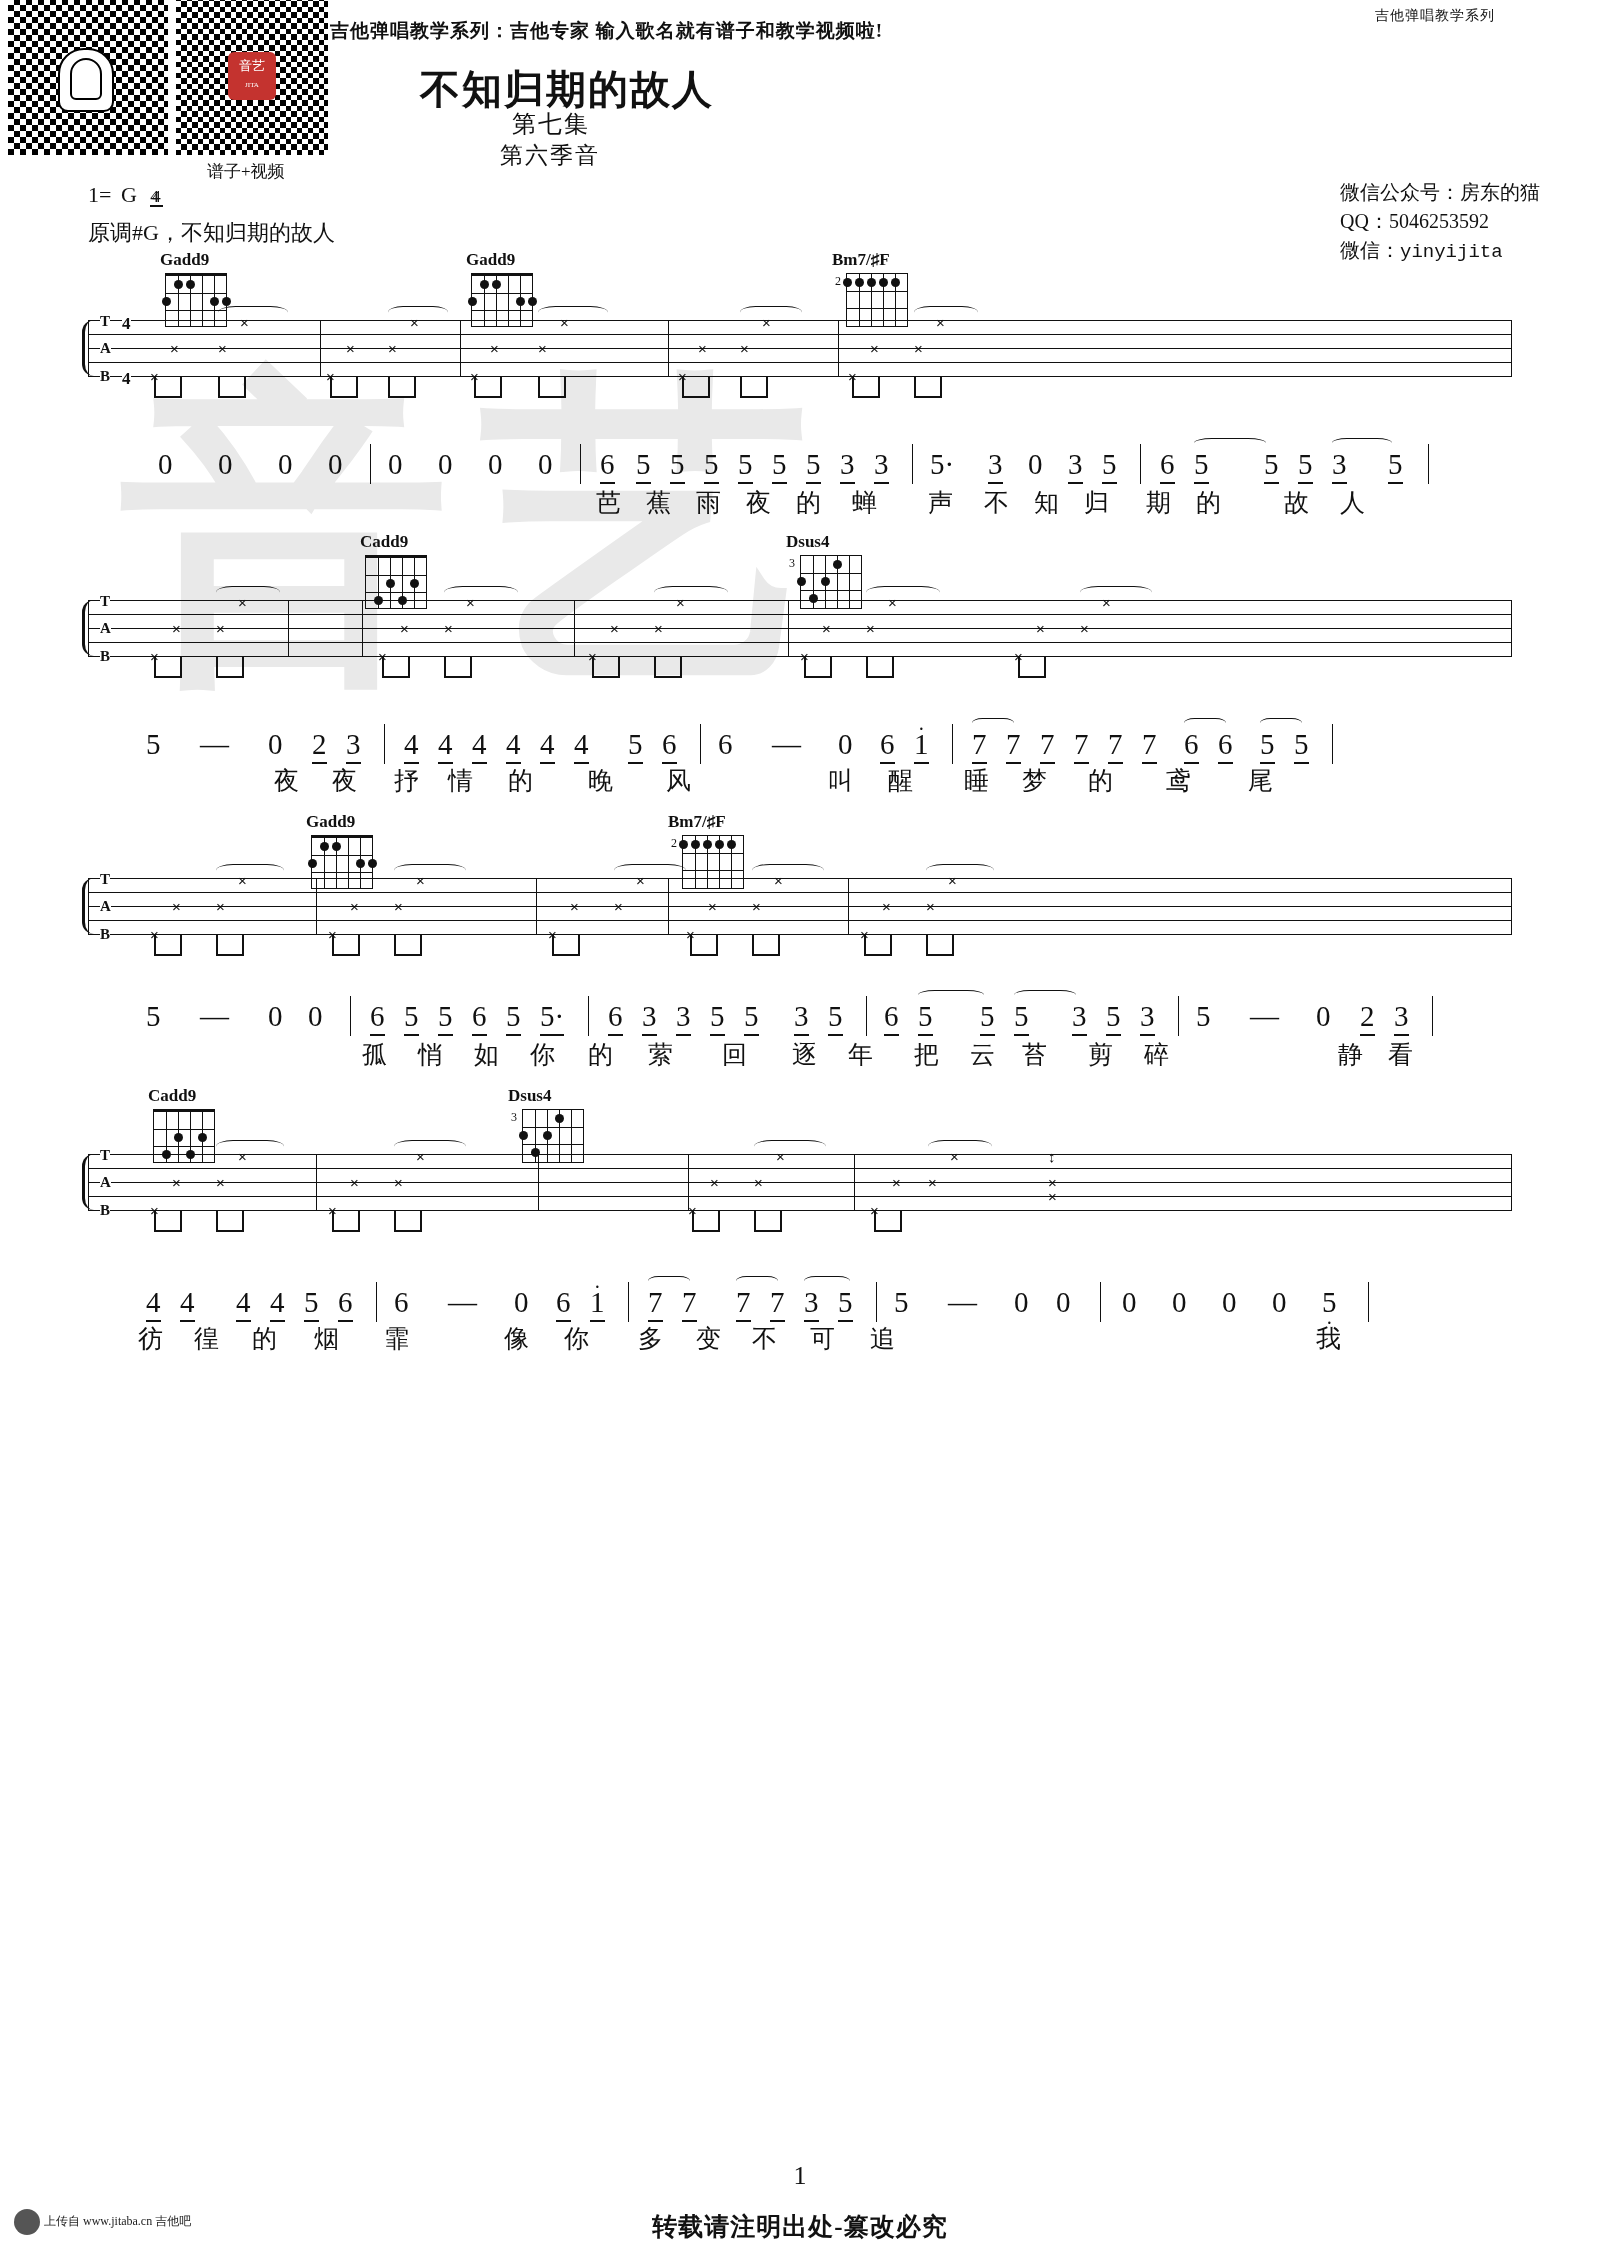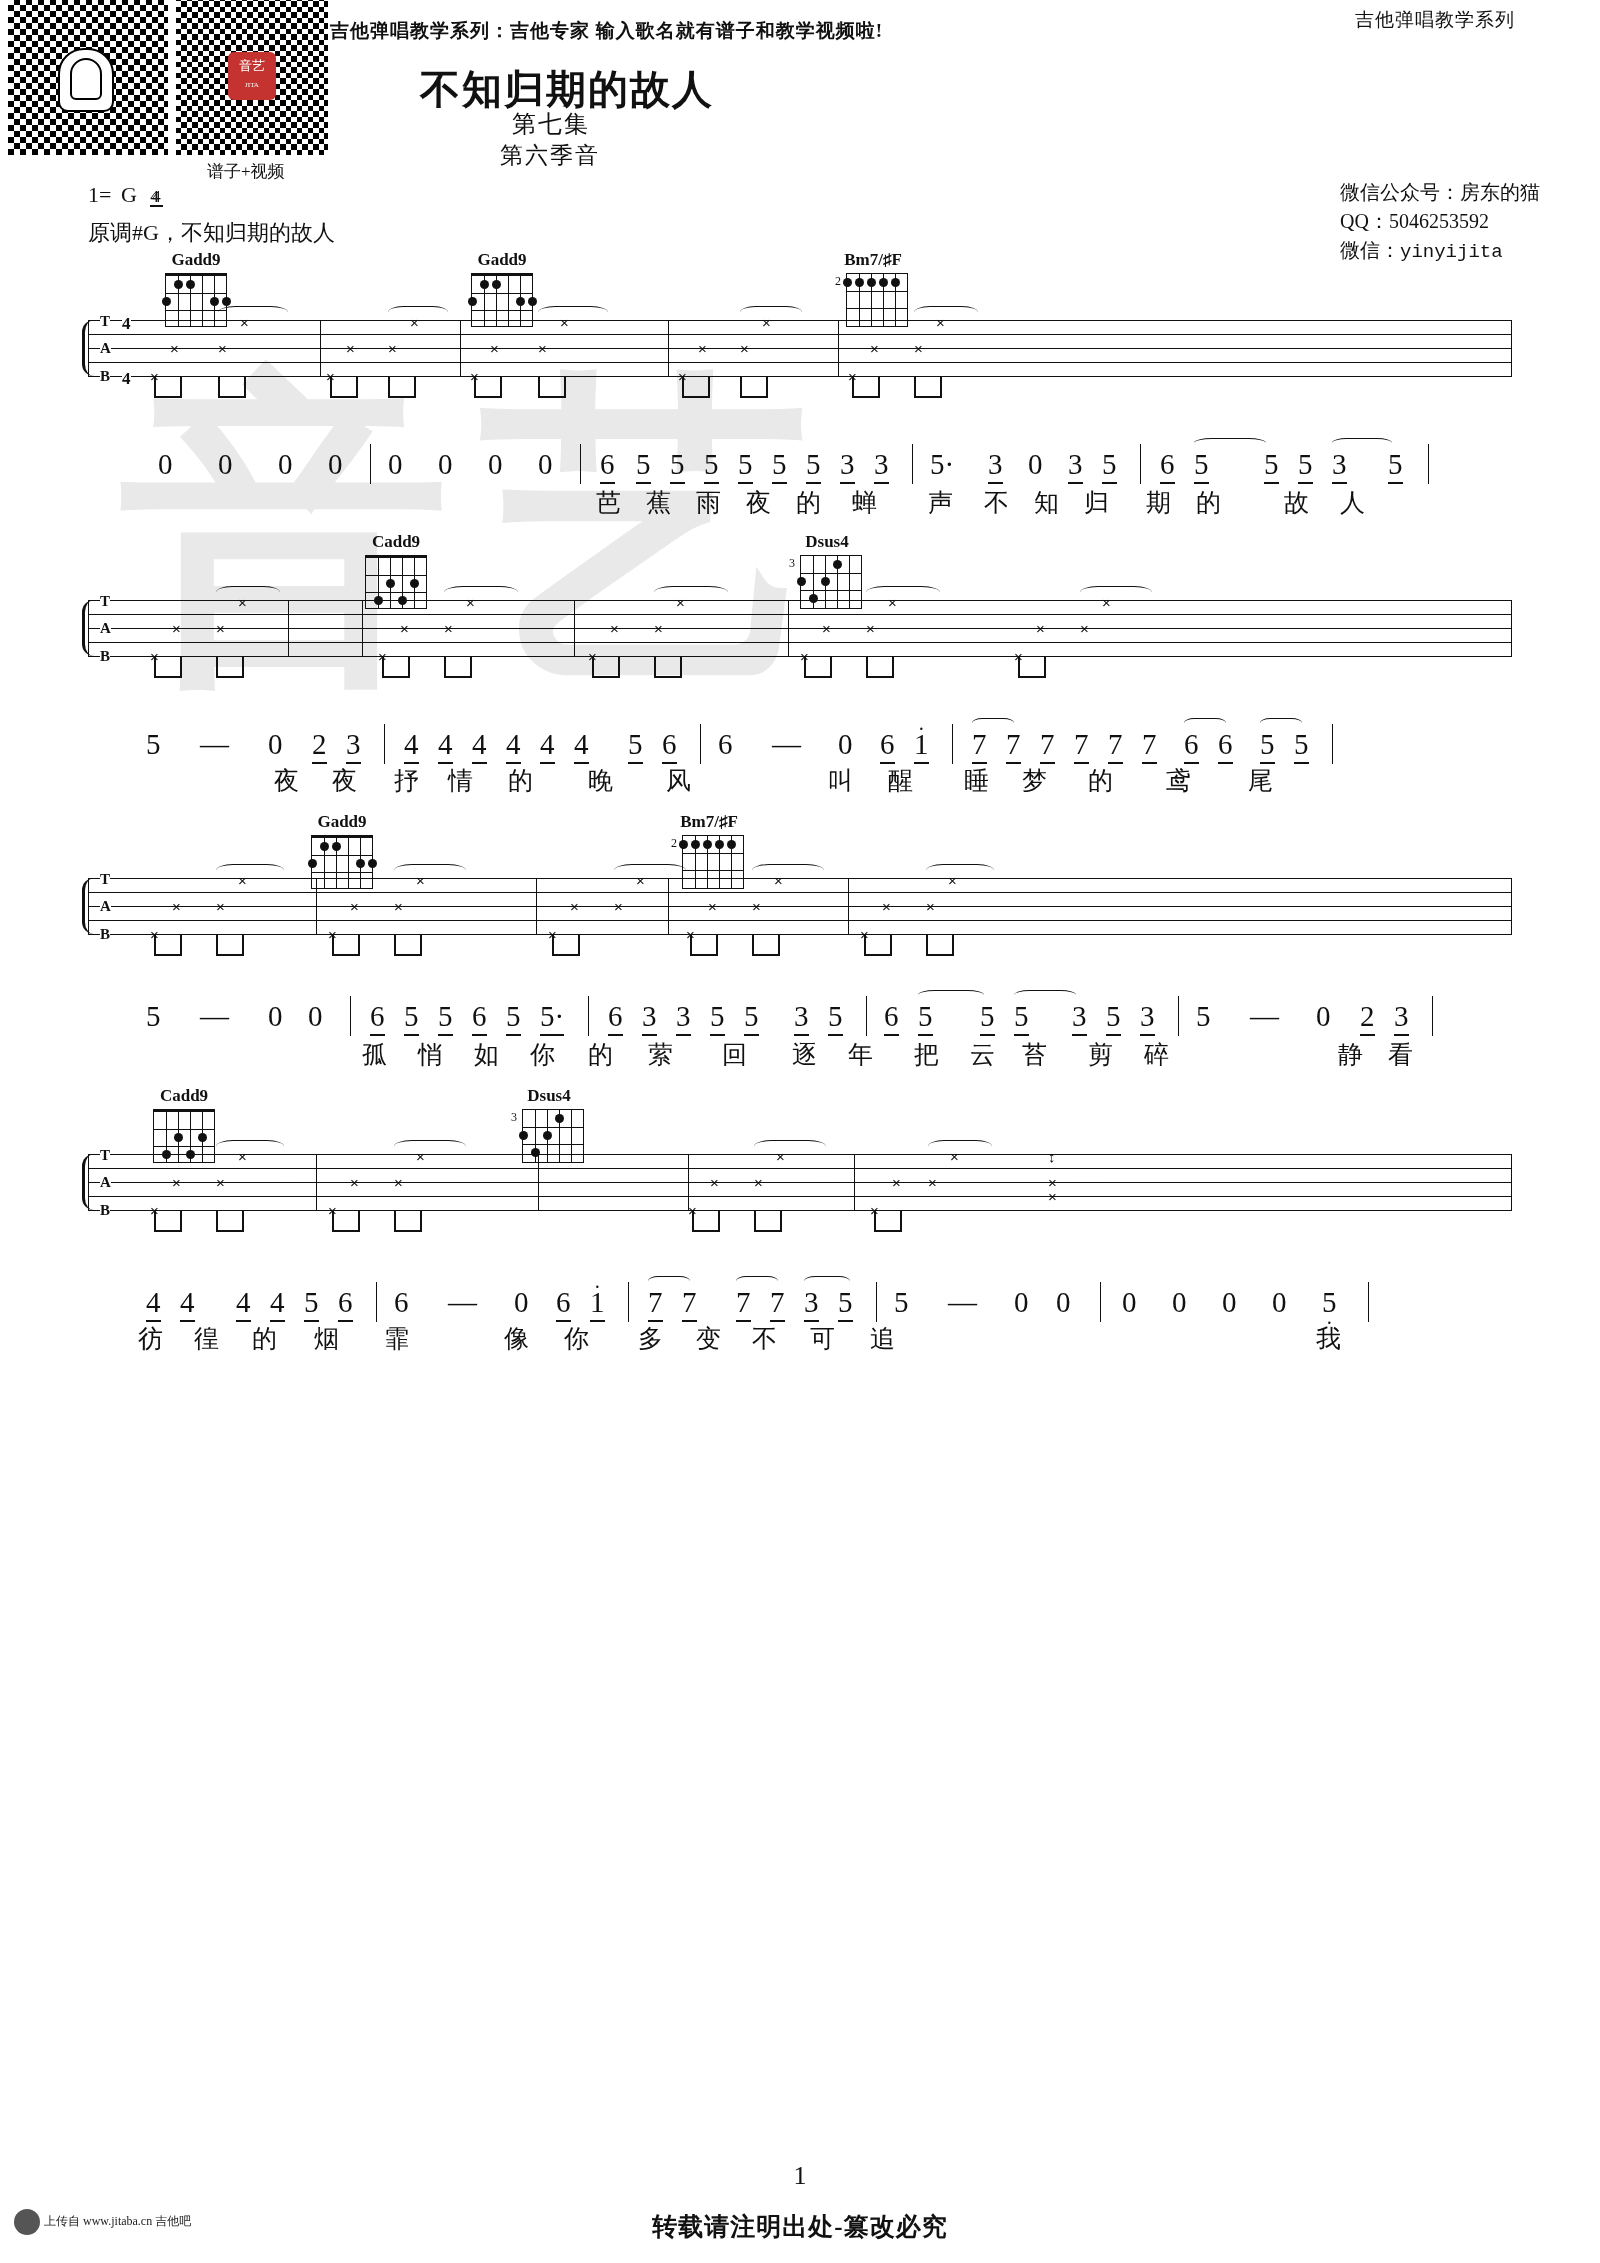--- a/index.html
+++ b/index.html
@@ -3,21 +3,21 @@
 <meta charset="utf-8">
 <style>
   html,body{margin:0;padding:0;background:#fff;}
   body{width:1600px;height:2263px;position:relative;font-family:"Liberation Sans",sans-serif;color:#111;overflow:hidden;}
 
   
   .qr{position:absolute;image-rendering:pixelated;}
   .banner{position:absolute;left:330px;top:18px;font-size:19px;font-family:"Liberation Serif",serif;font-weight:bold;letter-spacing:1px;white-space:nowrap;}
   .season{position:absolute;right:0px;top:0px;width:330px;text-align:center;}
   .season .s1{font-size:36px;font-weight:bold;font-family:"Liberation Serif",serif;letter-spacing:4px;border-bottom:3px solid #111;padding-bottom:4px;}
-  .season .s2{font-size:19px;font-family:"Liberation Serif",serif;margin-top:7px;letter-spacing:1px;}
+  .season .s2{font-size:14px;font-family:"Liberation Serif",serif;margin-top:7px;letter-spacing:1px;}
 
   .title{position:absolute;left:420px;top:62px;font-size:40px;font-weight:bold;font-family:"Liberation Serif",serif;letter-spacing:2px;}
   .subtitle{position:absolute;left:512px;top:108px;font-size:24px;font-family:"Liberation Serif",serif;letter-spacing:2px;}
   .artist{position:absolute;left:500px;top:140px;font-size:23px;font-family:"Liberation Serif",serif;letter-spacing:2px;}
   .qrcap{position:absolute;left:207px;top:160px;font-size:17px;font-family:"Liberation Serif",serif;}
 
   .keyline{position:absolute;left:88px;top:182px;font-size:22px;font-family:"Liberation Serif",serif;}
   .keyline .frac{display:inline-block;vertical-align:middle;text-align:center;line-height:1.0;font-size:17px;margin-left:8px;}
   .keyline .frac .num{display:block;border-bottom:2px solid #111;padding:0 2px;}
   .origline{position:absolute;left:88px;top:218px;font-size:22px;font-family:"Liberation Serif",serif;}
@@ -38,21 +38,21 @@
   .timesig{position:absolute;font-size:17px;font-family:"Liberation Serif",serif;font-weight:bold;background:#fff;}
 
   .x{position:absolute;font-size:15px;font-family:"Liberation Sans",sans-serif;color:#111;}
   .dash{position:absolute;font-size:16px;font-family:"Liberation Serif",serif;}
   .stem{position:absolute;width:1.5px;background:#111;}
   .beam{position:absolute;height:2px;background:#111;}
   .slur{position:absolute;border-top:1.5px solid #111;border-radius:50%/100%;height:12px;}
 
   
   .chord{position:absolute;}
-  .chord .cname{font-size:17px;font-family:"Liberation Serif",serif;font-weight:bold;text-align:center;letter-spacing:0px;white-space:nowrap;}
+  .chord .cname{font-size:17px;font-family:"Liberation Serif",serif;font-weight:bold;letter-spacing:0px;white-space:nowrap;}
   .grid{position:relative;width:62px;height:54px;margin:3px auto 0;border:1px solid #111;border-top:3px solid #111;box-sizing:border-box;}
   .grid.nonut{border-top:1px solid #111;}
   .grid .v{position:absolute;top:0;bottom:0;width:1px;background:#111;}
   .grid .h{position:absolute;left:0;right:0;height:1px;background:#111;}
   .dot{position:absolute;width:9px;height:9px;border-radius:50%;background:#111;}
   .fnum{position:absolute;left:-12px;font-size:12px;font-family:"Liberation Serif",serif;}
 
   
   .numrow{position:absolute;left:88px;width:1424px;height:44px;font-family:"Liberation Serif",serif;font-size:29px;}
   .num{position:absolute;white-space:nowrap;}

